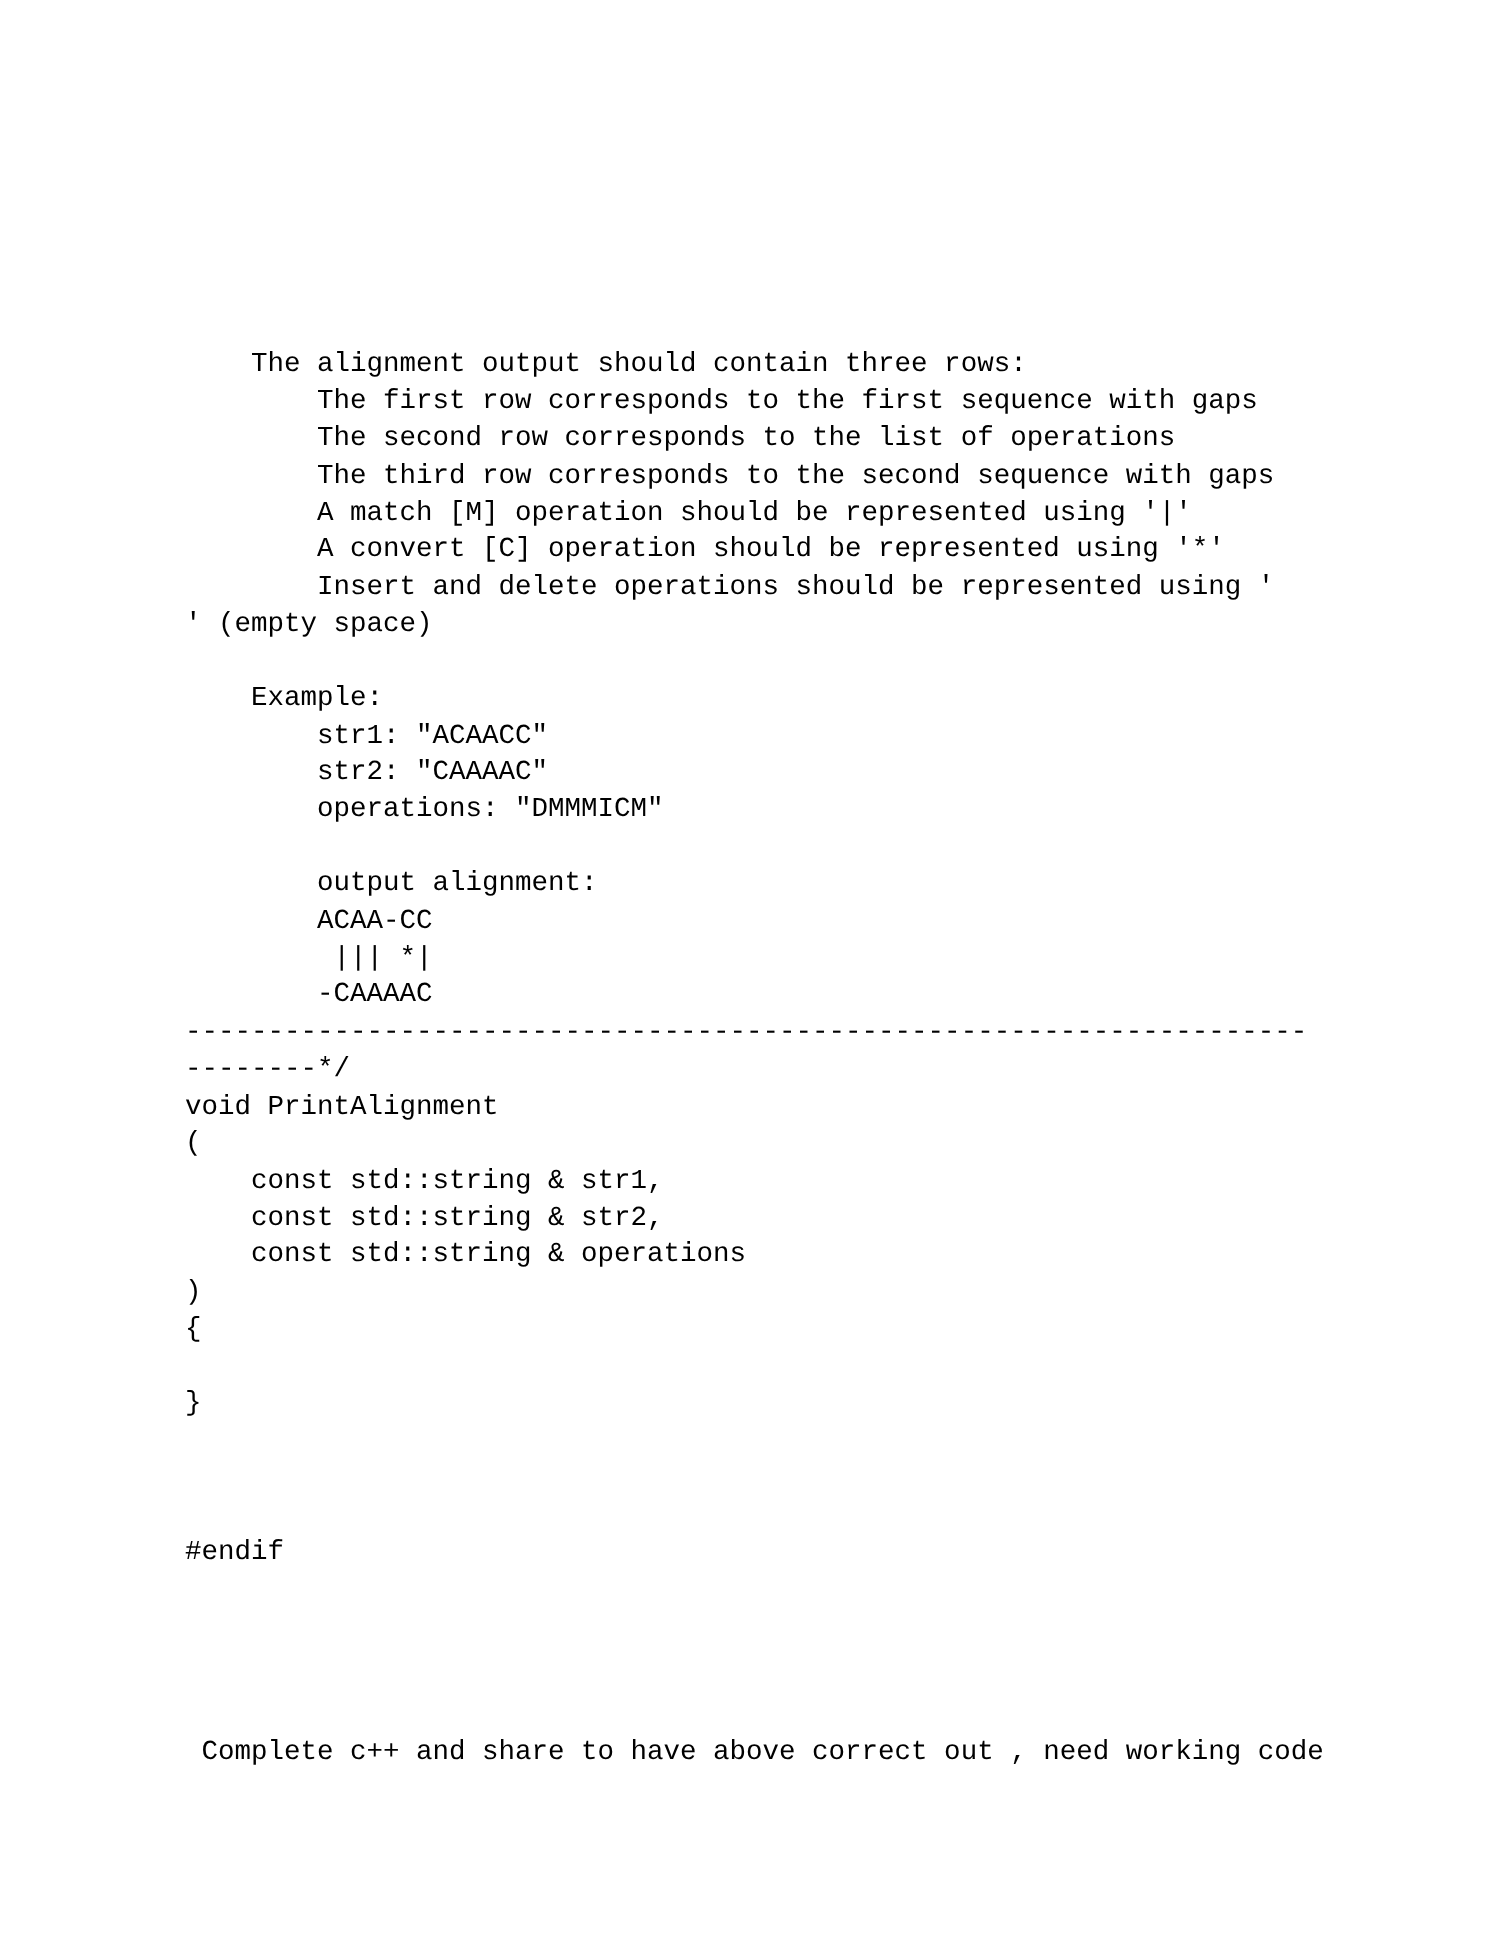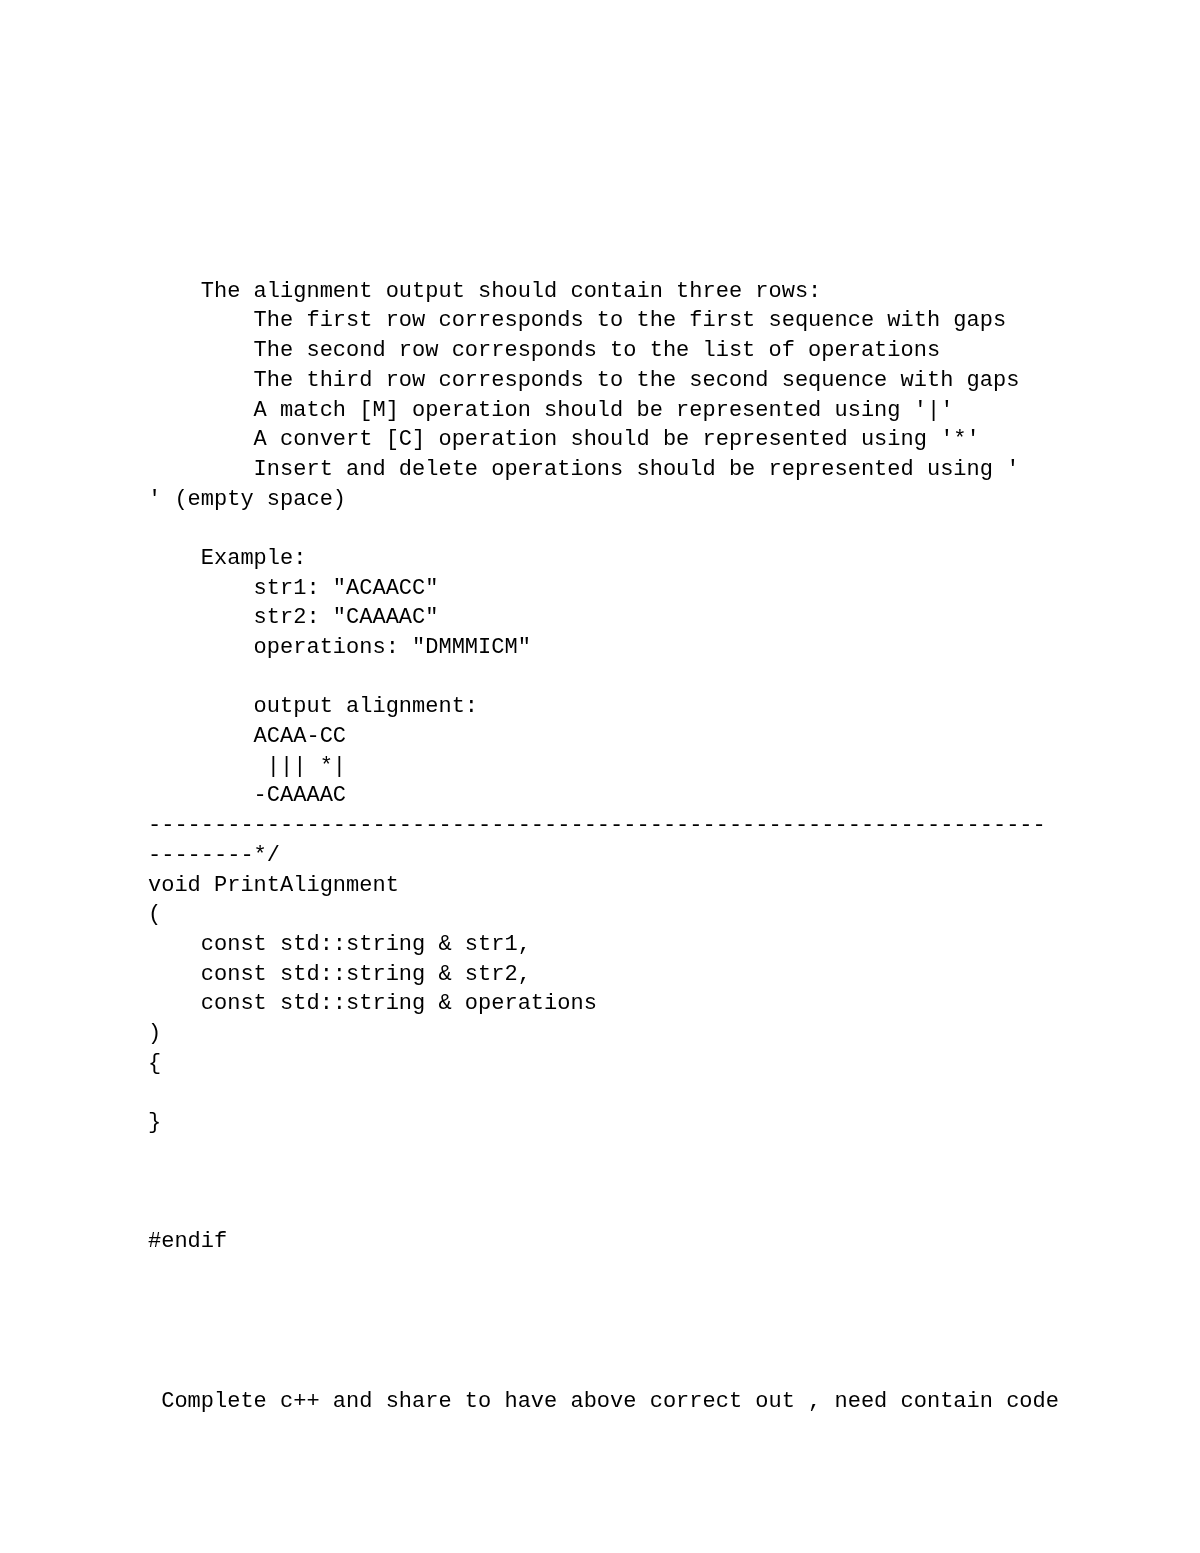--- a/index.html
+++ b/index.html
@@ -58,16 +58,16 @@
     const std::string &amp; str2,
     const std::string &amp; operations
 )
 {
 
 }
 
 
 
 #endif</div>
-<div class="request-line"> Complete c++ and share to have above correct out , need contain code</div>
+<div class="request-line"> Complete c++ and share to have above correct out , need working code</div>
 
 
 
 
 </body></html>

